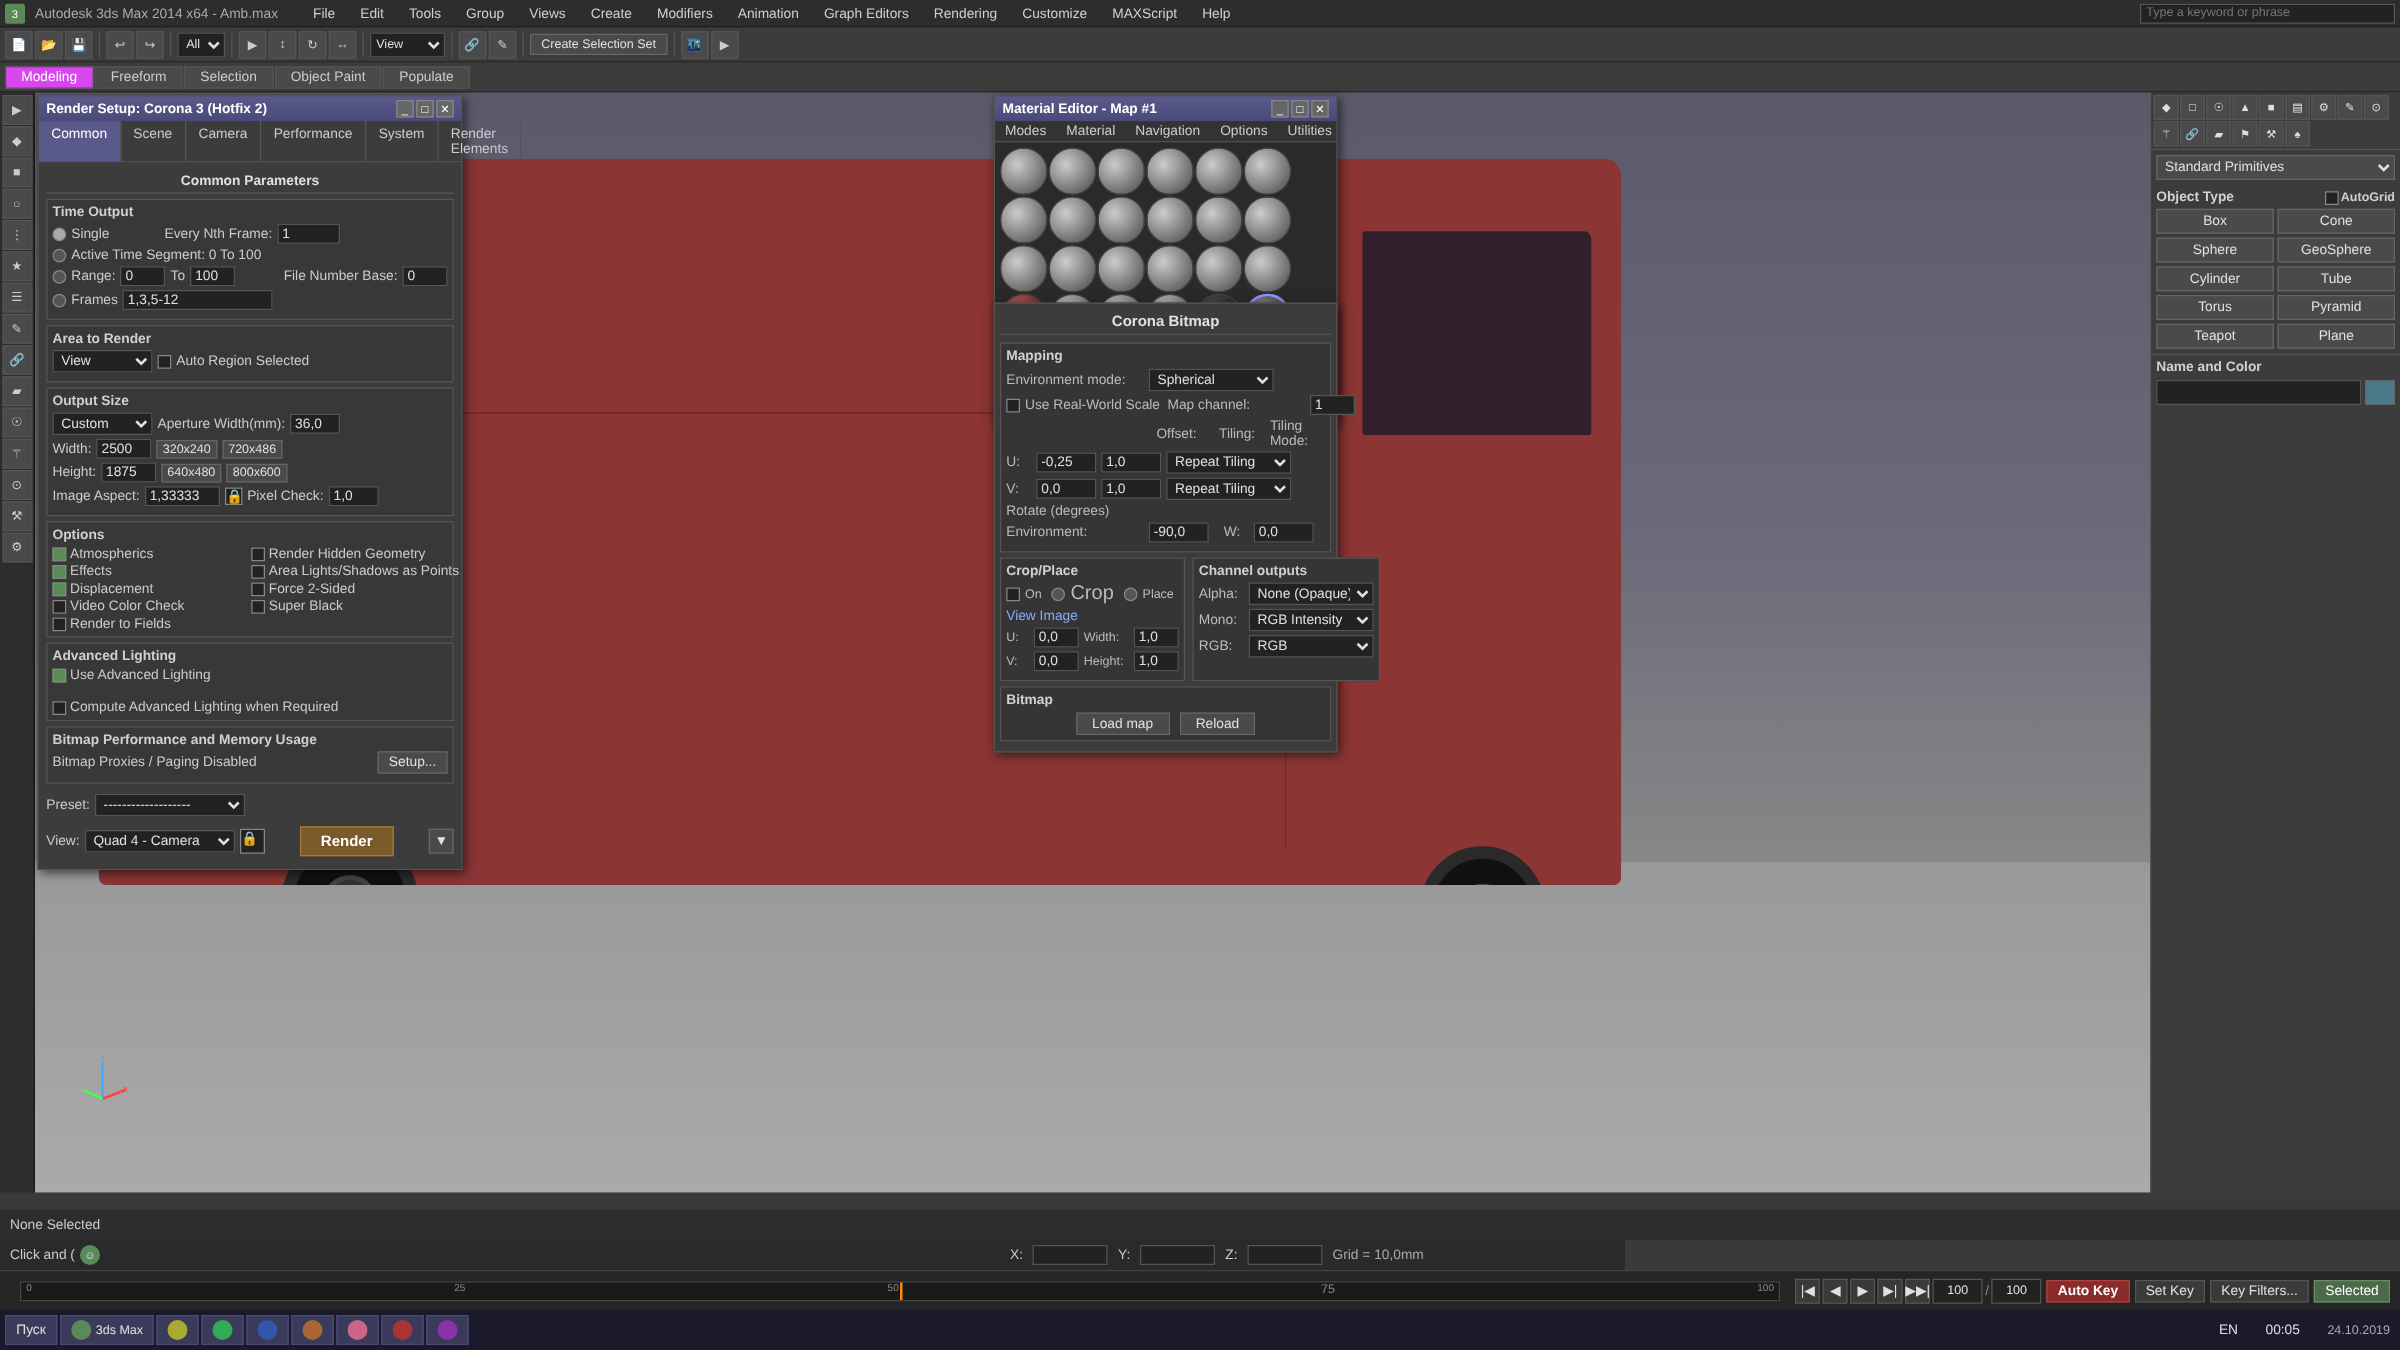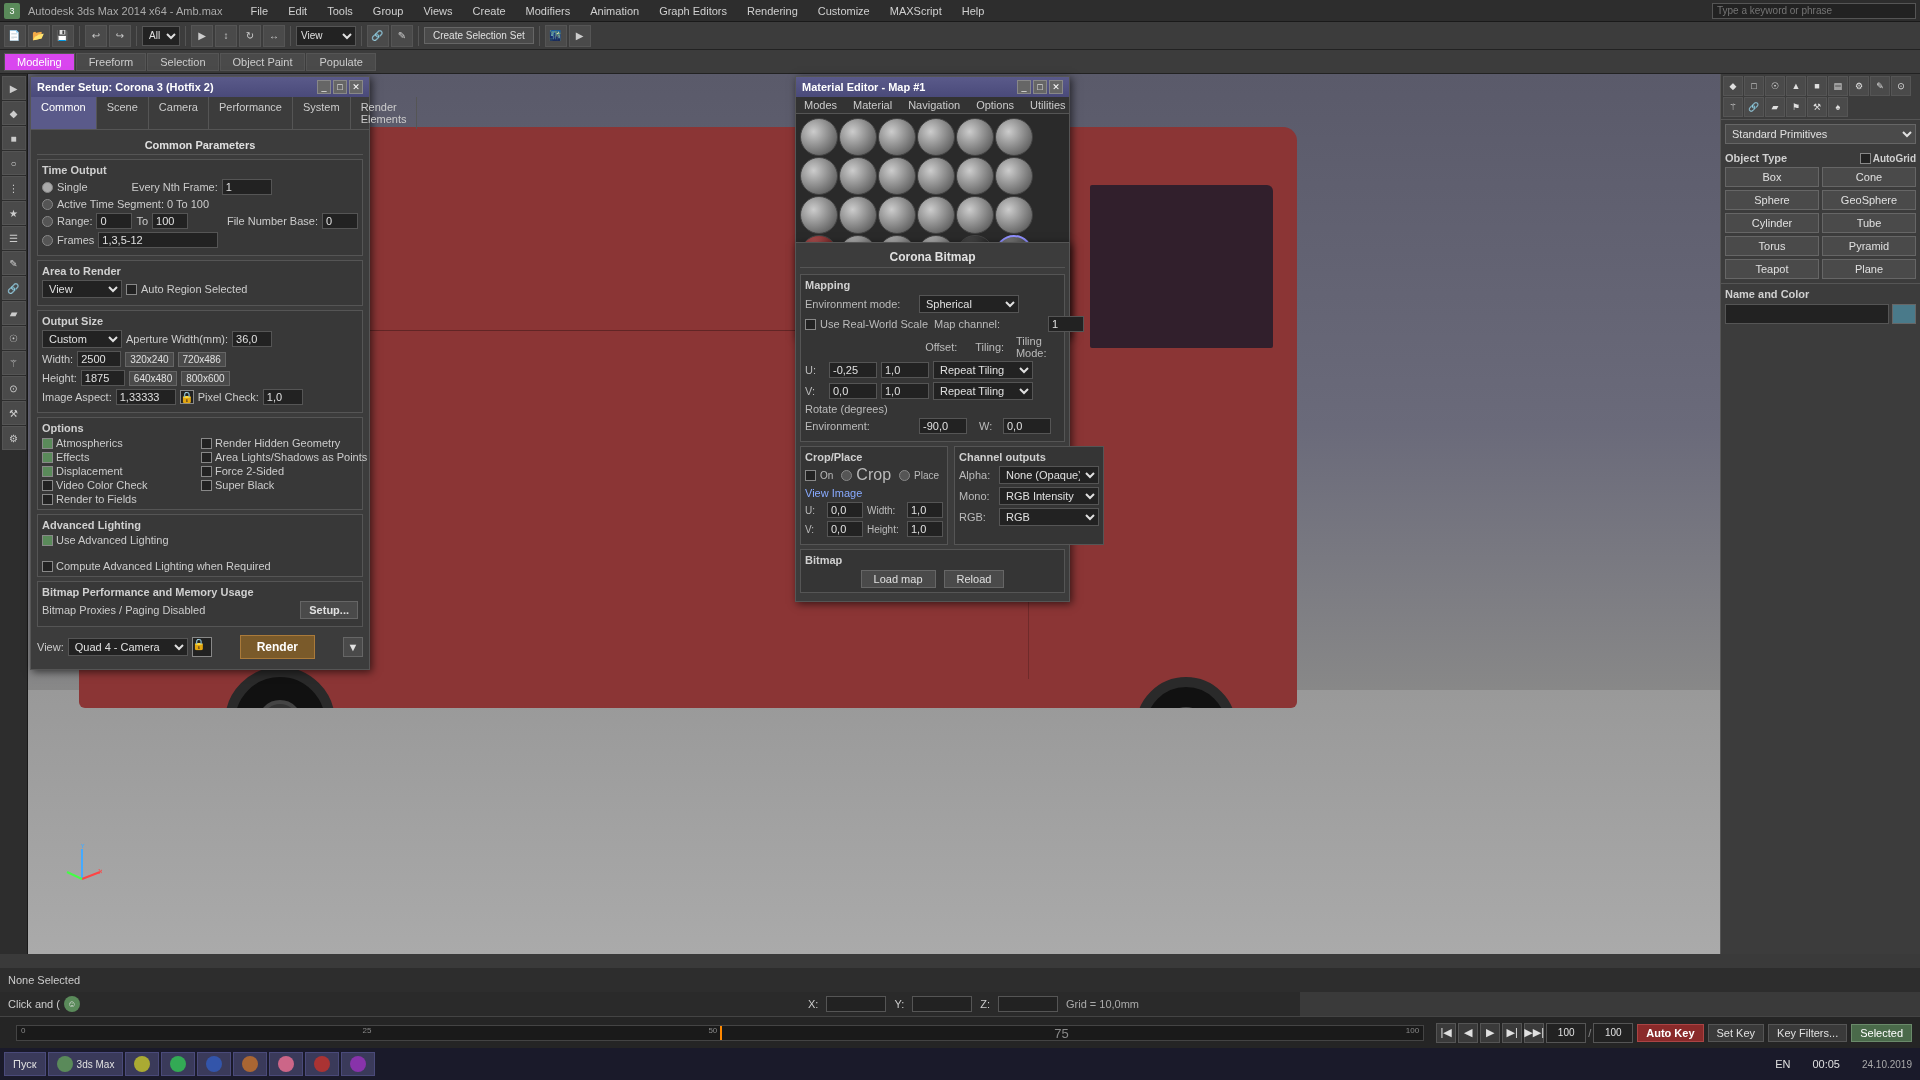--- a/index.html
+++ b/index.html
@@ -792,24 +792,32 @@
       <div class="checkbox-item">
         <div class="chk"></div>
         <span class="param-label">Compute Advanced Lighting when Required</span>
       </div>
     </div>
 
     <div class="section-box">
       <div class="section-box-header">Bitmap Performance and Memory Usage</div>
       <div class="param-row">
         <span class="param-label">Bitmap Proxies / Paging Disabled</span>
-        <div class="btn-standard" style="margin-left:auto;font-weight:bold;">Setup...</div>
-      </div>
-    </div>
-
+        <div class="btn-standard" style="margin-left:auto;">Setup...</div>
+      </div>
+    </div>
+
+    <div style="display:flex;align-items:center;justify-content:space-between;padding:4px 0;">
+      <div style="display:flex;align-items:center;gap:4px;">
+        <span class="param-label">Preset:</span>
+        <select class="select-box" style="width:120px;">
+          <option>-------------------</option>
+        </select>
+      </div>
+    </div>
     <div style="display:flex;align-items:center;justify-content:space-between;padding:4px 0;">
       <div style="display:flex;align-items:center;gap:4px;">
         <span class="param-label">View:</span>
         <select class="select-box" style="width:120px;">
           <option>Quad 4 - Camera</option>
         </select>
         <div class="chk" style="width:20px;height:20px;">🔒</div>
       </div>
       <div class="render-btn">Render</div>
       <div style="width:20px;height:20px;background:#4a4a4a;border:1px solid #666;cursor:pointer;display:flex;align-items:center;justify-content:center;">▼</div>
@@ -1030,21 +1038,21 @@
 
 <div style="position:absolute;bottom:32px;left:0;width:100%;height:32px;background:#252525;display:flex;align-items:center;padding:0 8px;gap:4px;z-index:50;border-top:1px solid #444;">
 
   <div style="flex:1;height:16px;background:#1a1a1a;border:1px solid #444;position:relative;margin:0 8px;">
     <div style="position:absolute;top:0;bottom:0;left:50%;width:2px;background:#ff8800;"></div>
 
     <div style="position:absolute;top:0;left:0;right:0;display:flex;justify-content:space-between;padding:0 4px;">
       <span style="font-size:8px;color:#888;">0</span>
       <span style="font-size:8px;color:#888;">25</span>
       <span style="font-size:8px;color:#888;">50</span>
-      <span style="font-size:13px;color:#888;">75</span>
+      <span style="font-size:10px;color:#888;">75</span>
       <span style="font-size:8px;color:#888;">100</span>
     </div>
   </div>
 
   <div style="display:flex;align-items:center;gap:2px;margin-left:auto;">
     <div style="width:20px;height:20px;background:#3a3a3a;border:1px solid #555;cursor:pointer;display:flex;align-items:center;justify-content:center;">|◀</div>
     <div style="width:20px;height:20px;background:#3a3a3a;border:1px solid #555;cursor:pointer;display:flex;align-items:center;justify-content:center;">◀</div>
     <div style="width:20px;height:20px;background:#3a3a3a;border:1px solid #555;cursor:pointer;display:flex;align-items:center;justify-content:center;">▶</div>
     <div style="width:20px;height:20px;background:#3a3a3a;border:1px solid #555;cursor:pointer;display:flex;align-items:center;justify-content:center;">▶|</div>
     <div style="width:20px;height:20px;background:#3a3a3a;border:1px solid #555;cursor:pointer;display:flex;align-items:center;justify-content:center;">▶▶|</div>

